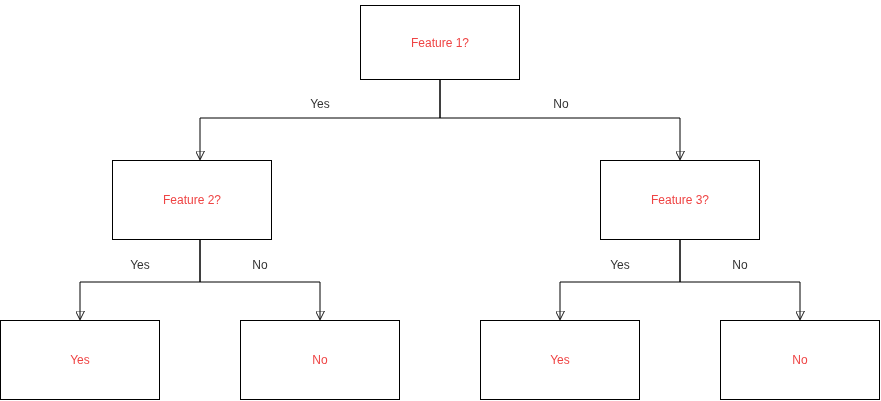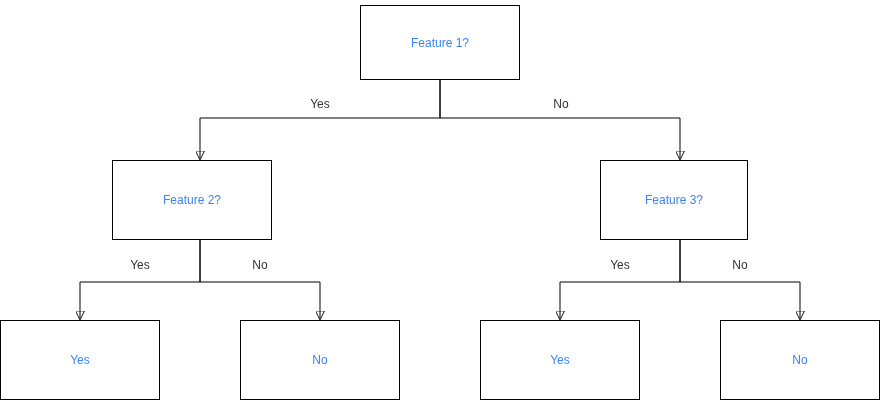--- a/index.html
+++ b/index.html
@@ -29,26 +29,26 @@
   }
   .node {
     position: absolute;
     box-sizing: border-box;
     border: 1px solid #000000;
     background: #ffffff;
     display: flex;
     align-items: center;
     justify-content: center;
     font-size: 12px;
-    color: #3b82f6;
+    color: #ef4444;
     text-align: center;
   }
   .node-root   { left: 360px; top: 5px;   width: 160px; height: 75px; }
   .node-f2     { left: 112px; top: 160px; width: 160px; height: 80px; }
-  .node-f3     { left: 600px; top: 160px; width: 148px; height: 80px; }
+  .node-f3     { left: 600px; top: 160px; width: 160px; height: 80px; }
   .node-leaf1  { left: 0px;   top: 320px; width: 160px; height: 80px; }
   .node-leaf2  { left: 240px; top: 320px; width: 160px; height: 80px; }
   .node-leaf3  { left: 480px; top: 320px; width: 160px; height: 80px; }
   .node-leaf4  { left: 720px; top: 320px; width: 160px; height: 80px; }
   .edge-label {
     position: absolute;
     transform: translate(-50%, -50%);
     font-size: 12px;
     color: #333333;
     background: #ffffff;

